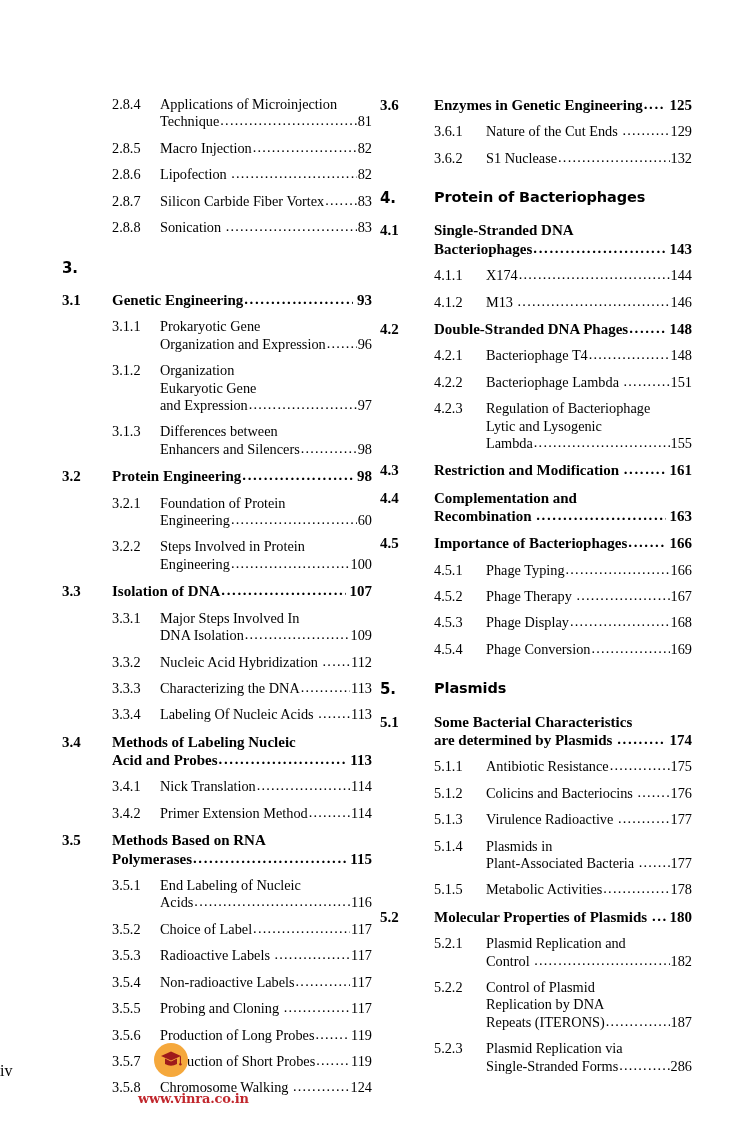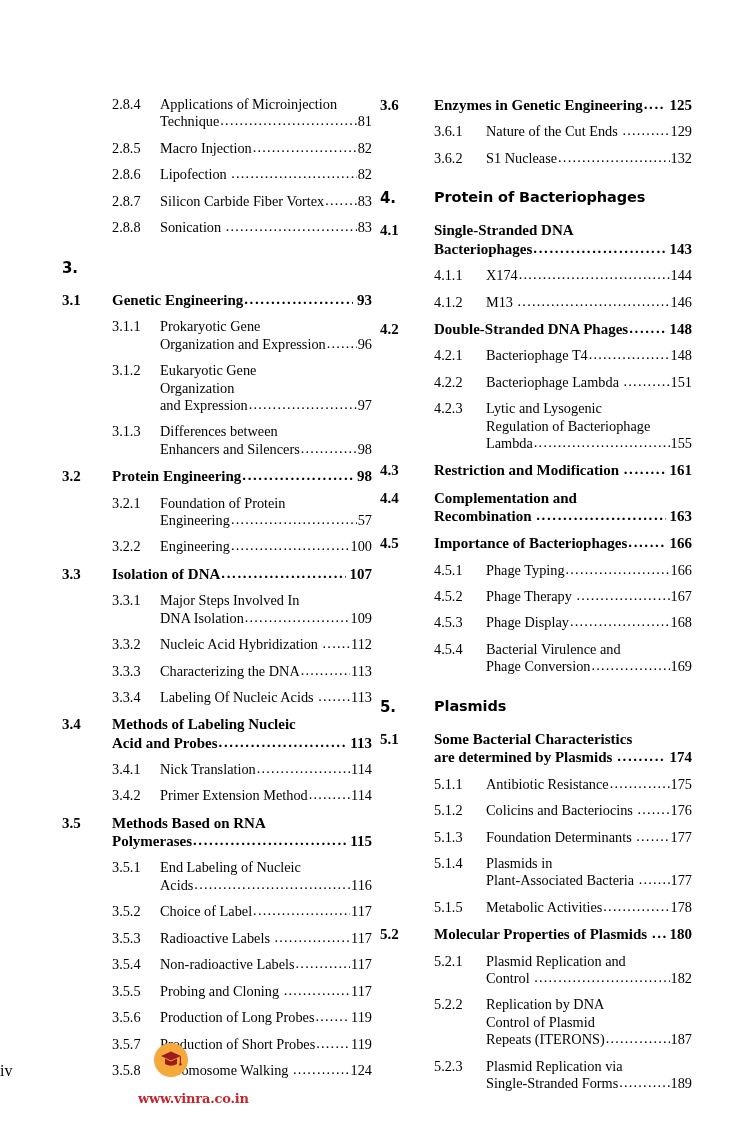--- a/index.html
+++ b/index.html
@@ -237,26 +237,26 @@
               <span class="t">Organization and Expression</span>
               <span class="dots">........................................................................................................................</span>
               <span class="pg">96</span>
             </div>
           </div>
         </div>
         <div class="row sub tight">
           <span class="num">3.1.2</span>
           <div class="body-txt">
             <div class="ln">
+              <span class="t">Organization</span>
+            </div>
+            <div class="ln">
               <span class="t">Eukaryotic Gene</span>
             </div>
             <div class="ln">
-              <span class="t">Organization</span>
-            </div>
-            <div class="ln">
               <span class="t">and Expression</span>
               <span class="dots">........................................................................................................................</span>
               <span class="pg">97</span>
             </div>
           </div>
         </div>
         <div class="row sub tight">
           <span class="num">3.1.3</span>
           <div class="body-txt">
             <div class="ln">
@@ -281,27 +281,30 @@
         </div>
         <div class="row sub tight">
           <span class="num">3.2.1</span>
           <div class="body-txt">
             <div class="ln">
               <span class="t">Foundation of Protein</span>
             </div>
             <div class="ln">
               <span class="t">Engineering</span>
               <span class="dots">........................................................................................................................</span>
-              <span class="pg">57</span>
+              <span class="pg">60</span>
             </div>
           </div>
         </div>
         <div class="row sub tight">
           <span class="num">3.2.2</span>
           <div class="body-txt">
+            <div class="ln">
+              <span class="t">Steps Involved in Protein</span>
+            </div>
             <div class="ln">
               <span class="t">Engineering</span>
               <span class="dots">........................................................................................................................</span>
               <span class="pg">100</span>
             </div>
           </div>
         </div>
         <div class="row sec tight">
           <span class="num">3.3</span>
           <div class="body-txt">
@@ -580,26 +583,26 @@
               <span class="t">Bacteriophage Lambda </span>
               <span class="dots">........................................................................................................................</span>
               <span class="pg">151</span>
             </div>
           </div>
         </div>
         <div class="row sub tight">
           <span class="num">4.2.3</span>
           <div class="body-txt">
             <div class="ln">
+              <span class="t">Regulation of Bacteriophage</span>
+            </div>
+            <div class="ln">
               <span class="t">Lytic and Lysogenic</span>
             </div>
             <div class="ln">
-              <span class="t">Regulation of Bacteriophage</span>
-            </div>
-            <div class="ln">
               <span class="t">Lambda</span>
               <span class="dots">........................................................................................................................</span>
               <span class="pg">155</span>
             </div>
           </div>
         </div>
         <div class="row sec tight">
           <span class="num">4.3</span>
           <div class="body-txt">
             <div class="ln">
@@ -658,23 +661,20 @@
             <div class="ln">
               <span class="t">Phage Display</span>
               <span class="dots">........................................................................................................................</span>
               <span class="pg">168</span>
             </div>
           </div>
         </div>
         <div class="row sub tight">
           <span class="num">4.5.4</span>
           <div class="body-txt">
-            <div class="ln">
-              <span class="t">Bacterial Virulence and</span>
-            </div>
             <div class="ln">
               <span class="t">Phage Conversion</span>
               <span class="dots">........................................................................................................................</span>
               <span class="pg">169</span>
             </div>
           </div>
         </div>
         <div class="row chapter tight">
           <span class="num">5.</span>
           <div class="body-txt">Plasmids</div>
@@ -709,21 +709,21 @@
               <span class="t">Colicins and Bacteriocins </span>
               <span class="dots">........................................................................................................................</span>
               <span class="pg">176</span>
             </div>
           </div>
         </div>
         <div class="row sub tight">
           <span class="num">5.1.3</span>
           <div class="body-txt">
             <div class="ln">
-              <span class="t">Foundation Determinants </span>
+              <span class="t">Virulence Radioactive </span>
               <span class="dots">........................................................................................................................</span>
               <span class="pg">177</span>
             </div>
           </div>
         </div>
         <div class="row sub tight">
           <span class="num">5.1.4</span>
           <div class="body-txt">
             <div class="ln">
               <span class="t">Plasmids in</span>
@@ -765,42 +765,42 @@
               <span class="t">Control </span>
               <span class="dots">........................................................................................................................</span>
               <span class="pg">182</span>
             </div>
           </div>
         </div>
         <div class="row sub tight">
           <span class="num">5.2.2</span>
           <div class="body-txt">
             <div class="ln">
+              <span class="t">Control of Plasmid</span>
+            </div>
+            <div class="ln">
               <span class="t">Replication by DNA</span>
             </div>
             <div class="ln">
-              <span class="t">Control of Plasmid</span>
-            </div>
-            <div class="ln">
               <span class="t">Repeats (ITERONS)</span>
               <span class="dots">........................................................................................................................</span>
               <span class="pg">187</span>
             </div>
           </div>
         </div>
         <div class="row sub tight">
           <span class="num">5.2.3</span>
           <div class="body-txt">
             <div class="ln">
               <span class="t">Plasmid Replication via</span>
             </div>
             <div class="ln">
               <span class="t">Single-Stranded Forms</span>
               <span class="dots">........................................................................................................................</span>
-              <span class="pg">189</span>
+              <span class="pg">286</span>
             </div>
           </div>
         </div>
       </div>
   </div>
 
   <div class="footer-logo">
     <div class="logo-circle">
       <svg width="24" height="22" viewBox="0 0 24 22" aria-hidden="true">
         <path d="M2 7 L12 2.5 L22 7 L12 11.5 Z" fill="#9e1b1b"></path>

